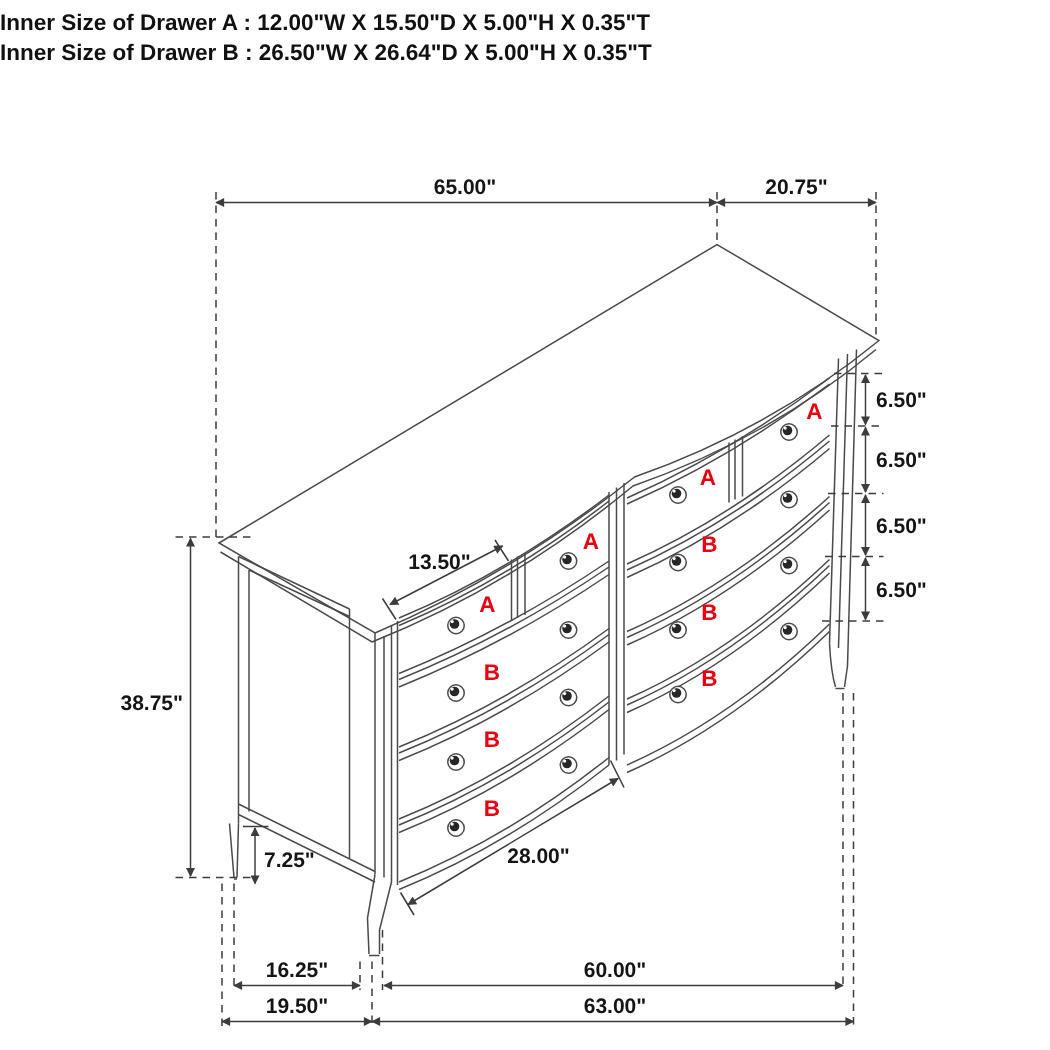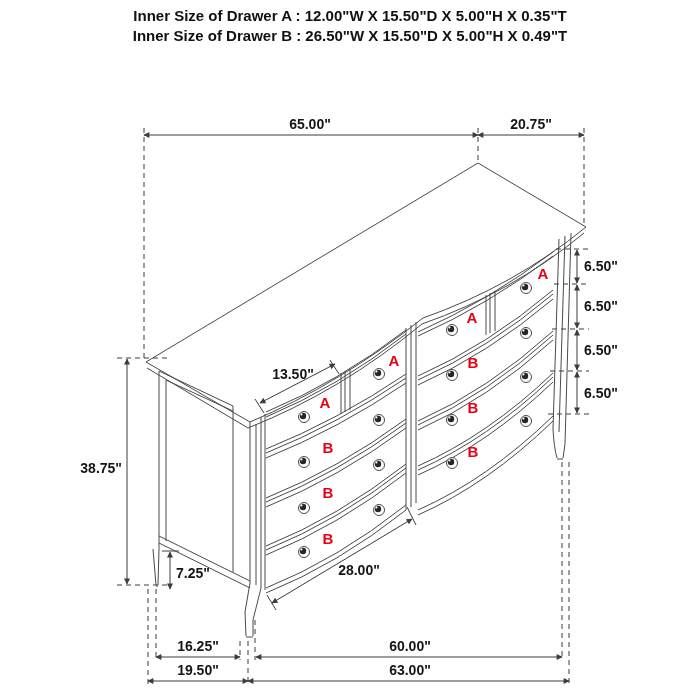--- a/index.html
+++ b/index.html
@@ -1,36 +1,36 @@
 <!DOCTYPE html>
 <html><head>
 <meta charset="utf-8">
 <style>
   html,body{margin:0;padding:0;background:#fff;width:700px;height:700px;overflow:hidden;}
   #stage{position:relative;width:700px;height:700px;font-family:"Liberation Sans",sans-serif;}
-  #hdr{position:absolute;top:6px;left:0;width:700px;text-align:center;font-weight:bold;
+  #hdr{position:absolute;top:6px;left:0;width:700px;font-weight:bold;
        font-size:15px;line-height:20px;color:#111;}
   svg{position:absolute;top:0;left:0;}
   .ln{stroke:#4a4a4a;stroke-width:1;fill:none;}
   .fw{fill:#fff;stroke:#4a4a4a;stroke-width:1;}
   .dim{stroke:#3c3c3c;stroke-width:1;fill:none;}
   .dsh{stroke:#3c3c3c;stroke-width:1;fill:none;stroke-dasharray:5 4;}
   text.dt{font-family:"Liberation Sans",sans-serif;font-size:14px;font-weight:bold;fill:#151515;}
   text.rl{font-family:"Liberation Sans",sans-serif;font-size:15px;font-weight:bold;}
   .kno{fill:#fff;stroke:#4a4a4a;stroke-width:1;}
   .kni{fill:#262626;stroke:none;}
   .knh{fill:#fff;stroke:none;}
 </style>
 </head>
 <body>
 
 <div id="stage">
   <div id="hdr">
     <div>Inner Size of Drawer A : 12.00"W X 15.50"D X 5.00"H X 0.35"T</div>
-    <div>Inner Size of Drawer B : 26.50"W X 15.50"D X 5.00"H X 0.49"T</div>
+    <div>Inner Size of Drawer B : 26.50"W X 26.64"D X 5.00"H X 0.35"T</div>
   </div>
 
   <svg width="700" height="700" viewBox="0 0 700 700">
     <defs>
       <marker id="arr" viewBox="0 0 10 10" refX="9" refY="5" markerWidth="8" markerHeight="6" orient="auto-start-reverse">
         <path d="M0,0 L10,5 L0,10 z" fill="#3c3c3c"></path>
       </marker>
     </defs>
 
     <g>

